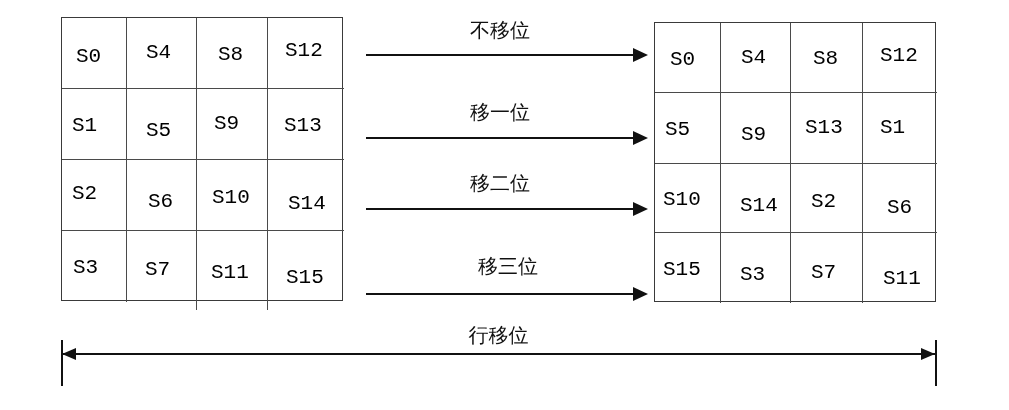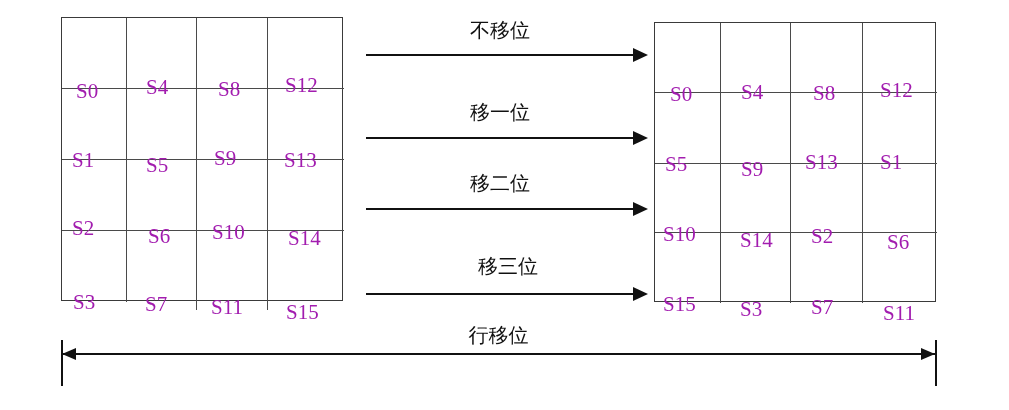--- a/index.html
+++ b/index.html
@@ -29,26 +29,25 @@
   .matrix .cell {
     position: relative;
     box-sizing: border-box;
     border-right: 1.2px solid #4a4a4a;
     border-bottom: 1.2px solid #4a4a4a;
   }
   .matrix .cell.last-col { border-right: none; }
   .matrix .cell.last-row { border-bottom: none; text-align: center; }
   .matrix .cell .cell-label {
     position: absolute;
-    font-family: Liberation Serif, serif;
+    font-family: Liberation Mono, monospace;
     font-size: 21px;
-    color: #a21caf;
+    color: #000000;
     white-space: nowrap;
     line-height: 1;
-    margin-top: 35px;
   }
 
   
   .overshoot {
     position: absolute;
     width: 1.2px;
     background: #4a4a4a;
   }
 
   

